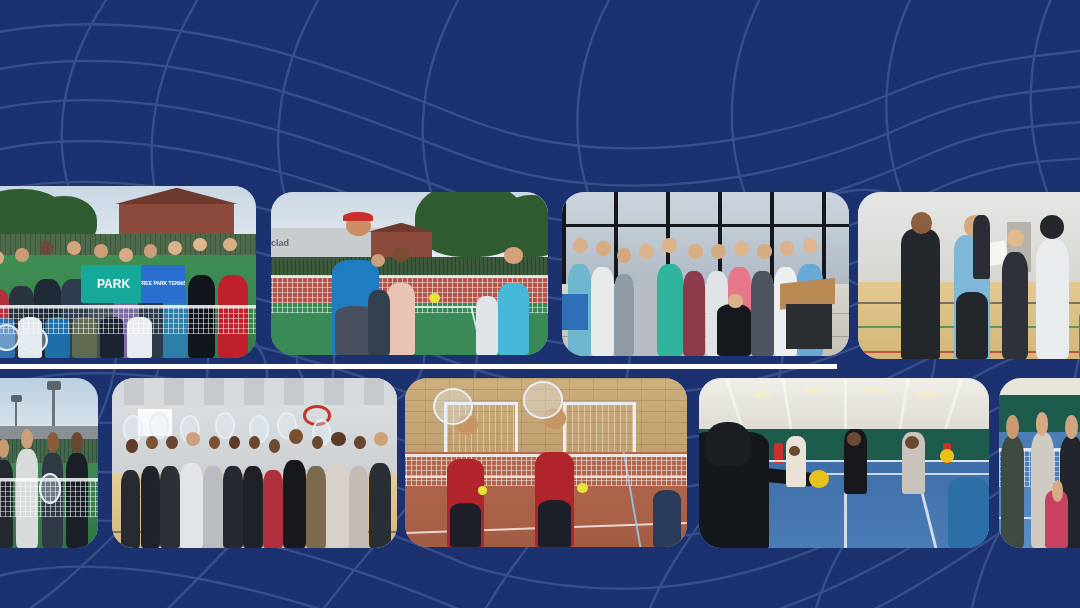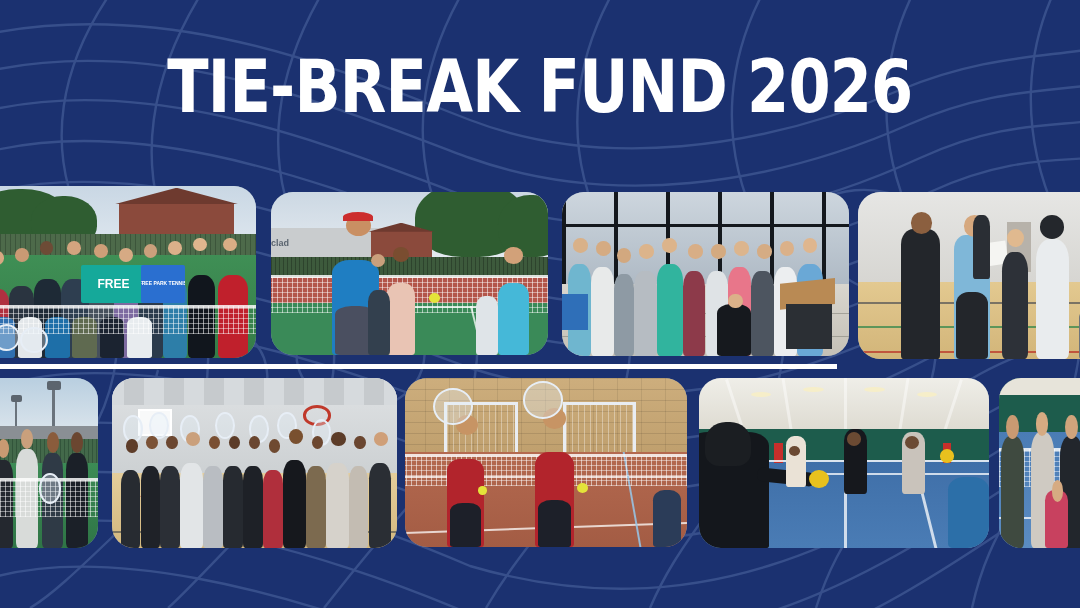--- a/index.html
+++ b/index.html
@@ -152,23 +152,20 @@
       <path d="M620,-20 C574,56 560,144 604,232 C650,324 636,410 568,496 C516,560 500,584 486,608"></path>
       <path d="M770,-20 C728,52 716,138 758,226 C802,316 790,402 726,488 C676,554 662,580 650,608"></path>
       <path d="M920,-20 C882,48 872,132 912,220 C954,310 944,396 884,482 C838,548 826,576 816,608"></path>
       <path d="M1060,-20 C1026,44 1018,128 1056,214 C1096,304 1088,390 1032,476 C990,542 980,572 972,608"></path>
       <path d="M290,300 C340,268 402,286 420,330 C438,376 400,414 352,408 C308,402 288,366 300,340"></path>
       <path d="M150,330 C196,306 250,322 264,358 C278,396 246,428 206,424 C170,420 150,392 158,370"></path>
       <path d="M820,200 C866,178 918,194 932,228 C946,264 916,294 878,290 C844,286 824,260 830,240"></path>
     </g>
   </svg>
 
-  <div id="title-wrap">
-    <h1 id="poster-title">TIE-BREAK FUND 2026</h1>
-  </div>
 
   <div id="divider"></div>
 
   <div class="photo bleed-left" style="left:-18px; top:186px; width:274px; height:172px;">
     <div class="scene">
       <div class="band" style="top:0; height:34%; background:linear-gradient(#c9d7e4,#dde6ee);"></div>
       <div class="tree" style="left:-4%; top:2%; width:36%; height:36%;"></div>
       <div class="tree" style="left:18%; top:6%; width:24%; height:30%;"></div>
       <div class="house" style="left:50%; top:10%; width:42%; height:28%;"></div>
       <div class="band" style="top:28%; height:14%; background:repeating-linear-gradient(90deg, rgba(40,60,40,.45) 0 1px, transparent 1px 5px), #4d6a4a;"></div>
@@ -189,21 +186,21 @@
       <div class="fig" style="left:57%; width:9%;  height:44%; background:#2b3b4c;"></div>
       <div class="head" style="left:59%; top:34%; width:5%; height:8%; background:#caa07c;"></div>
       <div class="fig" style="left:66%; width:9%;  height:46%; background:#2d7ea8;"></div>
       <div class="head" style="left:68%; top:32%; width:5%; height:8%; background:#dbb08a;"></div>
       <div class="fig" style="left:75%; width:10%; height:48%; background:#11161d;"></div>
       <div class="head" style="left:77%; top:30%; width:5%; height:8%; background:#e0b68e;"></div>
       <div class="fig" style="left:86%; width:11%; height:48%; background:#c0202c;"></div>
       <div class="head" style="left:88%; top:30%; width:5%; height:8%; background:#d9ad85;"></div>
 
       <div class="banner" style="left:36%; top:46%; width:24%; height:22%; background:#15a99a; font-size:12px;">
-        <span>FREE</span>
+        <span>PARK</span>
       </div>
       <div class="banner" style="left:58%; top:46%; width:16%; height:22%; background:#2a6fd0; font-size:5px; line-height:1.1;">
         <span>FREE PARK TENNIS</span>
       </div>
 
       <div class="fig" style="left:3%;  width:9%; height:24%; background:#2f6fb0;"></div>
       <div class="fig" style="left:13%; width:9%; height:24%; background:#e3e7ea;"></div>
       <div class="fig" style="left:23%; width:9%; height:24%; background:#1e6fa8;"></div>
       <div class="fig" style="left:33%; width:9%; height:24%; background:#5f6a50;"></div>
       <div class="fig" style="left:43%; width:9%; height:24%; background:#1b2330;"></div>

